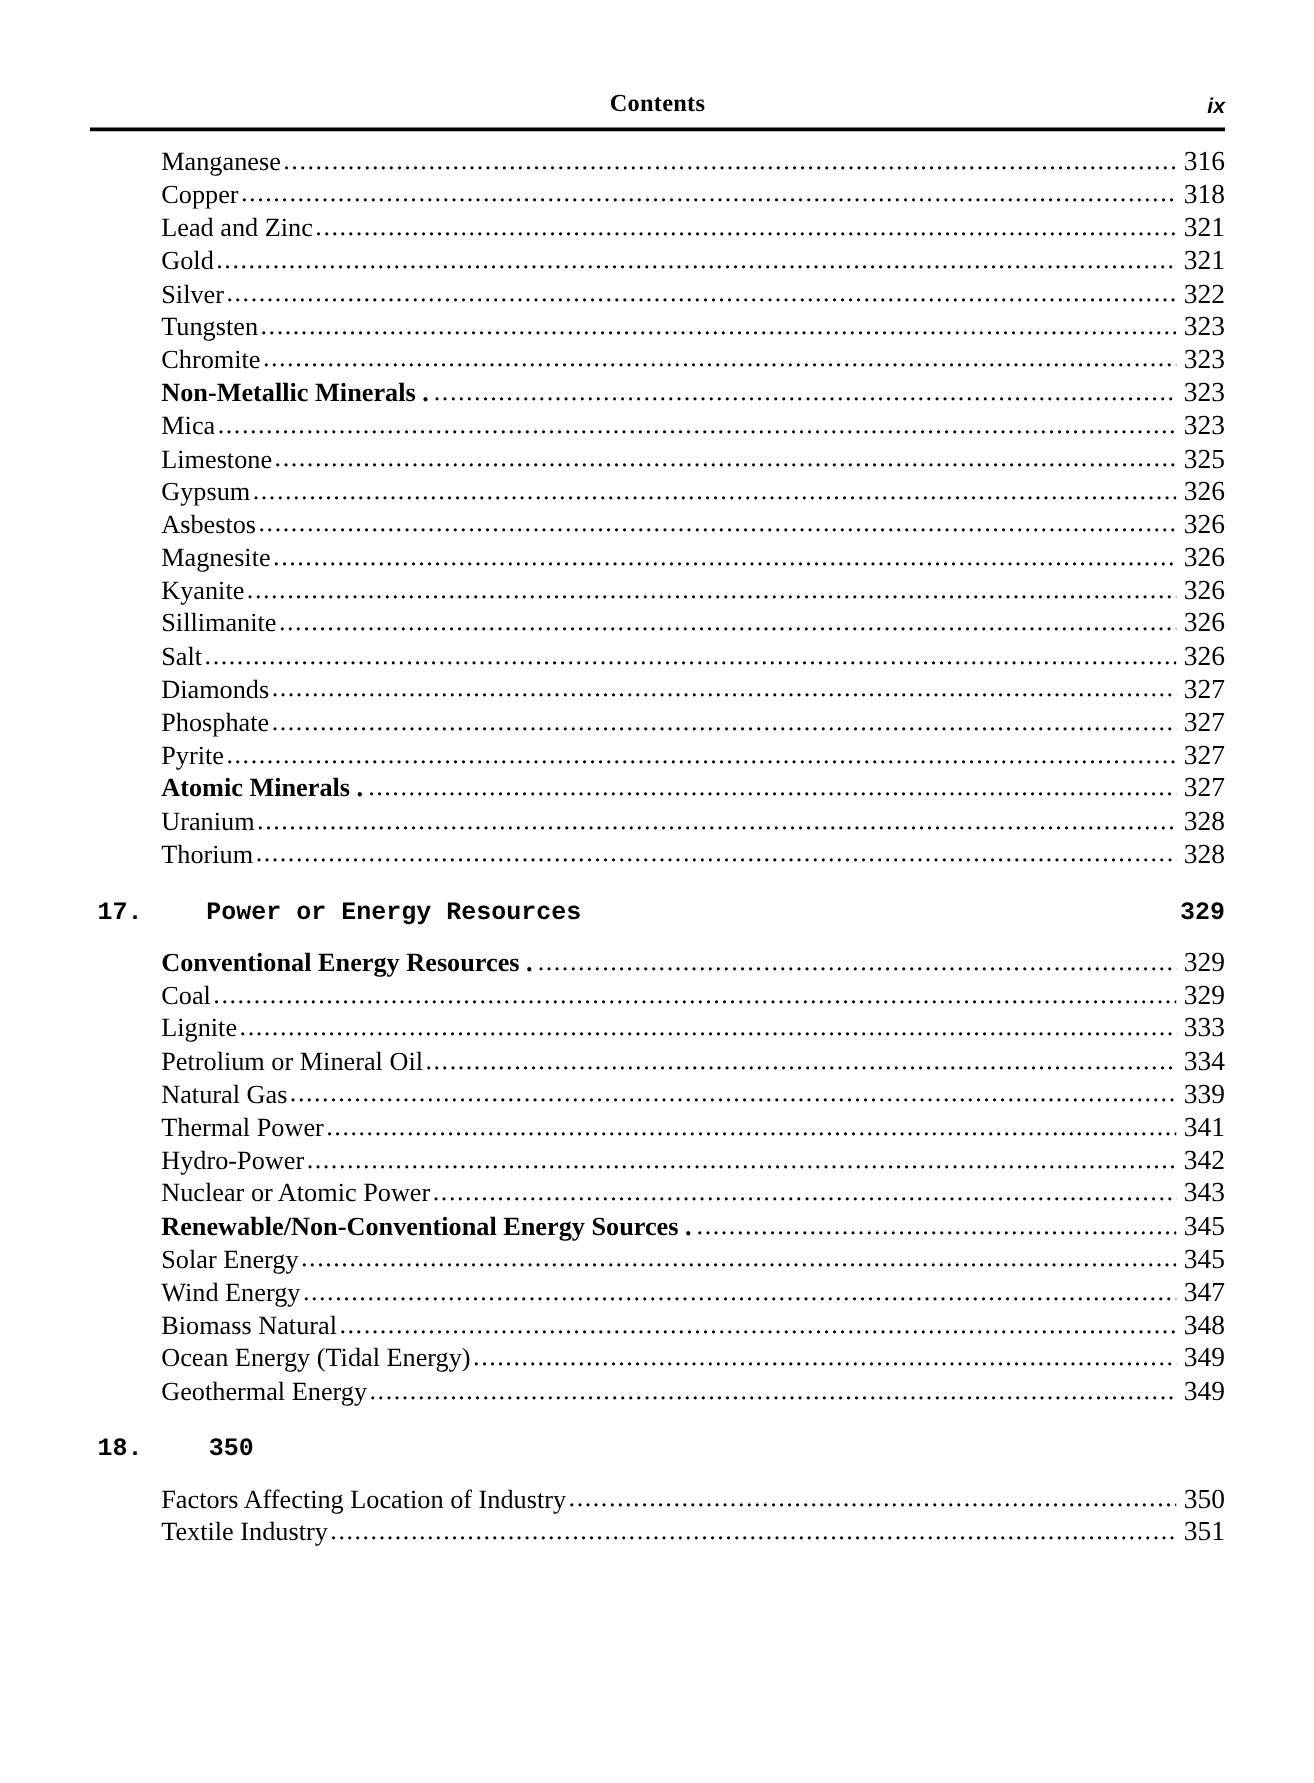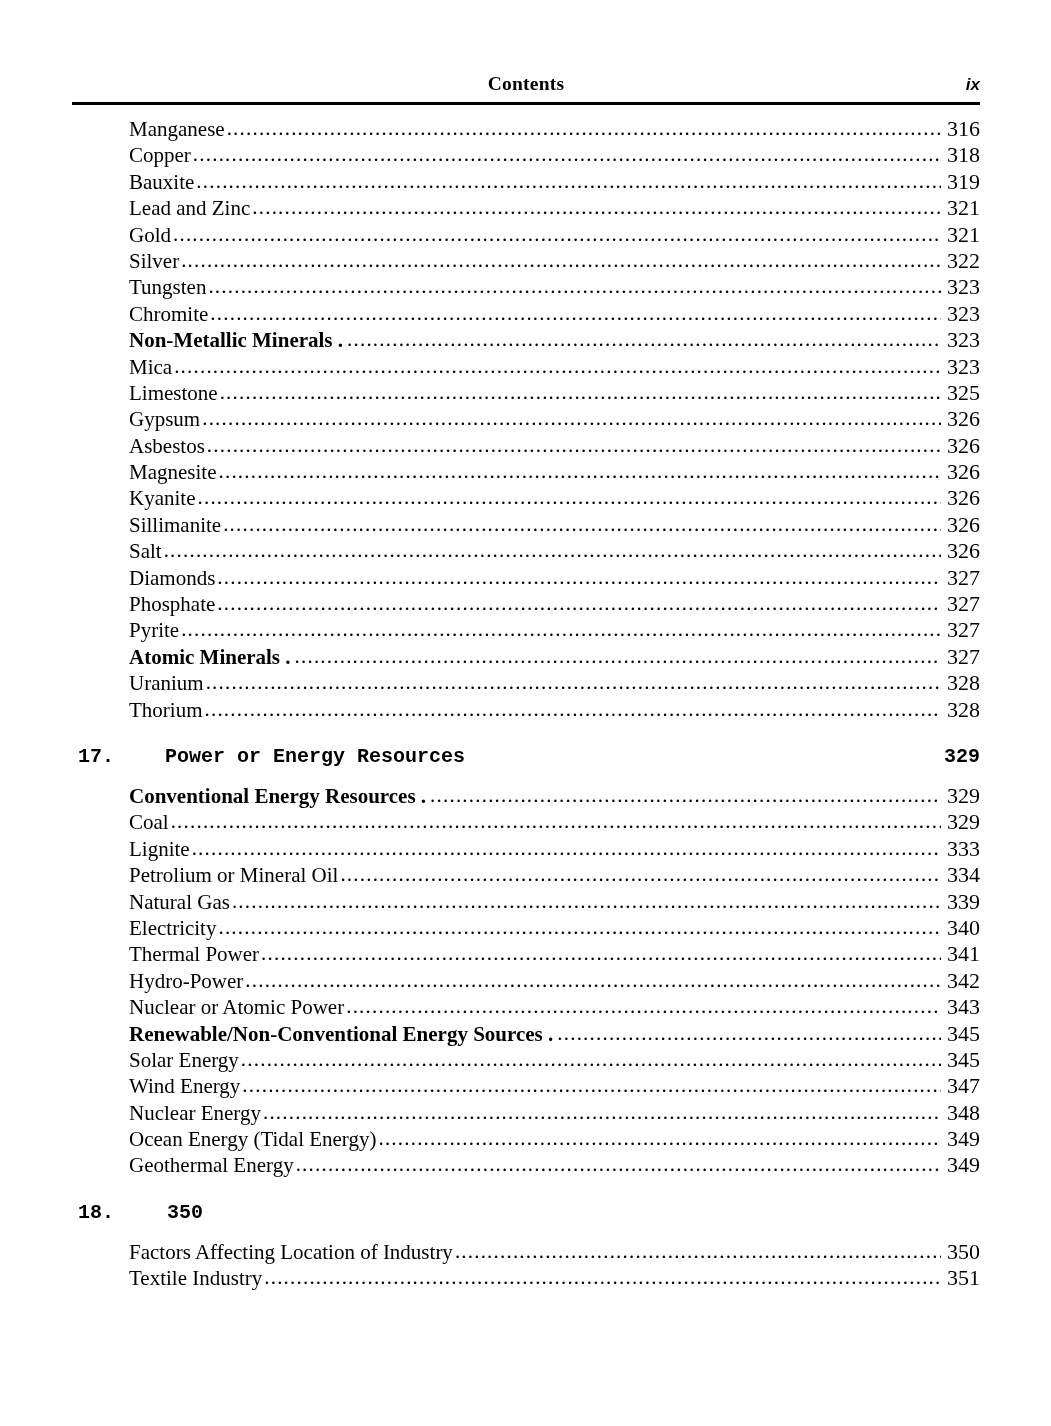--- a/index.html
+++ b/index.html
@@ -153,25 +153,20 @@
         <span class="label">Manganese</span>
         <span class="leader"></span>
         <span class="pageno">316</span>
       </div>
       <div class="toc-entry">
         <span class="label">Copper</span>
         <span class="leader"></span>
         <span class="pageno">318</span>
       </div>
       <div class="toc-entry">
-        <span class="label">Bauxite</span>
-        <span class="leader"></span>
-        <span class="pageno">319</span>
-      </div>
-      <div class="toc-entry">
         <span class="label">Lead and Zinc</span>
         <span class="leader"></span>
         <span class="pageno">321</span>
       </div>
       <div class="toc-entry">
         <span class="label">Gold</span>
         <span class="leader"></span>
         <span class="pageno">321</span>
       </div>
       <div class="toc-entry">
@@ -290,25 +285,20 @@
         <span class="label">Petrolium or Mineral Oil</span>
         <span class="leader"></span>
         <span class="pageno">334</span>
       </div>
       <div class="toc-entry">
         <span class="label">Natural Gas</span>
         <span class="leader"></span>
         <span class="pageno">339</span>
       </div>
       <div class="toc-entry">
-        <span class="label">Electricity</span>
-        <span class="leader"></span>
-        <span class="pageno">340</span>
-      </div>
-      <div class="toc-entry">
         <span class="label">Thermal Power</span>
         <span class="leader"></span>
         <span class="pageno">341</span>
       </div>
       <div class="toc-entry">
         <span class="label">Hydro-Power</span>
         <span class="leader"></span>
         <span class="pageno">342</span>
       </div>
       <div class="toc-entry">
@@ -325,21 +315,21 @@
         <span class="label">Solar Energy</span>
         <span class="leader"></span>
         <span class="pageno">345</span>
       </div>
       <div class="toc-entry">
         <span class="label">Wind Energy</span>
         <span class="leader"></span>
         <span class="pageno">347</span>
       </div>
       <div class="toc-entry">
-        <span class="label">Nuclear Energy</span>
+        <span class="label">Biomass Natural</span>
         <span class="leader"></span>
         <span class="pageno">348</span>
       </div>
       <div class="toc-entry">
         <span class="label">Ocean Energy (Tidal Energy)</span>
         <span class="leader"></span>
         <span class="pageno">349</span>
       </div>
       <div class="toc-entry">
         <span class="label">Geothermal Energy</span>

